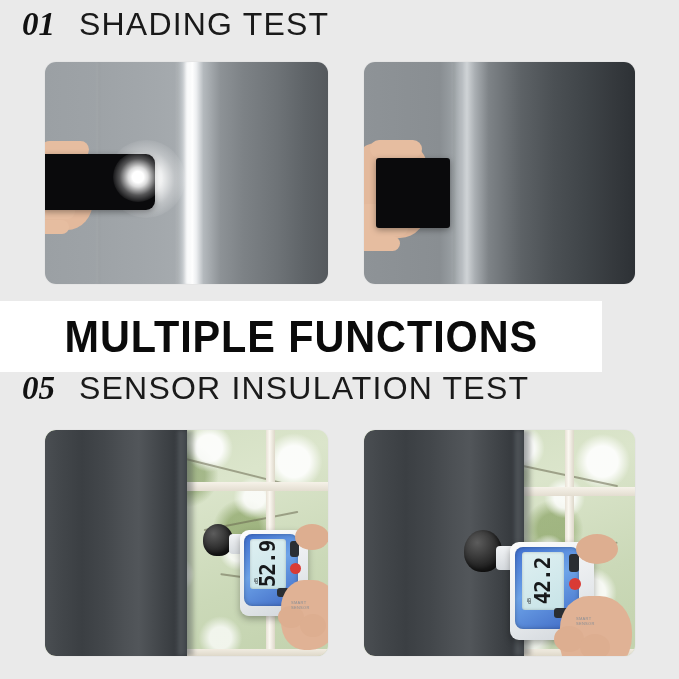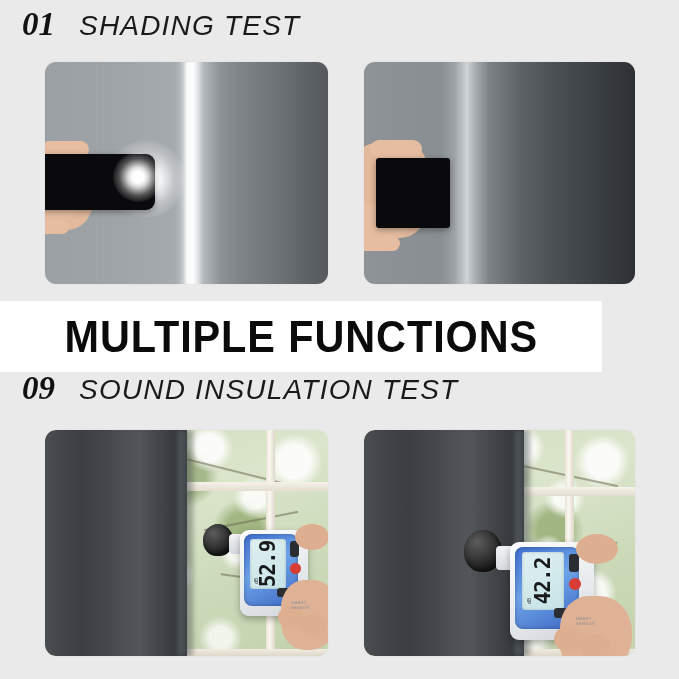--- a/index.html
+++ b/index.html
@@ -15,22 +15,22 @@
   
   .sec-head{display:flex;align-items:baseline;height:56px;padding-left:22px;box-sizing:border-box;}
   .sec-num{
     font-family:"Liberation Serif",serif;
     font-style:italic;font-weight:700;
     font-size:33px;color:#111;letter-spacing:0px;
     line-height:1;
   }
   .sec-title{
     font-family:"Liberation Sans",sans-serif;
-    font-style:italic;font-weight:400;
-    font-size:28px;color:#1a1a1a;
+    font-weight:400;
+    font-size:32px;color:#1a1a1a;
     letter-spacing:1.2px;margin-left:24px;line-height:1;
   }
   #head1{position:absolute;left:0;top:8px;}
   #head2{position:absolute;left:0;top:372px;}
 
   
   .banner{
     position:absolute;left:0;top:301px;width:602px;height:71px;
     background:#ffffff;display:flex;align-items:center;justify-content:center;
   }
@@ -222,22 +222,22 @@
       <div class="finger" style="left:-10px;top:174px;width:46px;height:15px;border-radius:8px;"></div>
       <div class="phone" style="left:12px;top:96px;width:74px;height:70px;border-radius:3px;"></div>
     </div>
   </div>
 
   <div class="banner">
     <span class="banner-text">MULTIPLE FUNCTIONS</span>
   </div>
 
   <div class="sec-head" id="head2">
-    <span class="sec-num">09</span>
-    <span class="sec-title">SOUND INSULATION TEST</span>
+    <span class="sec-num">05</span>
+    <span class="sec-title">SENSOR INSULATION TEST</span>
   </div>
 
   <div class="photo" id="p3">
     <div class="ph-inner">
       <div class="window-scene">
         <div class="foliage"></div>
         <div class="branch" style="left:48%;top:18%;width:40%;height:2px;transform:rotate(14deg);"></div>
         <div class="branch" style="left:56%;top:40%;width:34%;height:2px;transform:rotate(-11deg);"></div>
         <div class="branch" style="left:62%;top:66%;width:30%;height:2px;transform:rotate(8deg);"></div>
         <div class="mullion-v" style="left:78%;width:9px;"></div>

